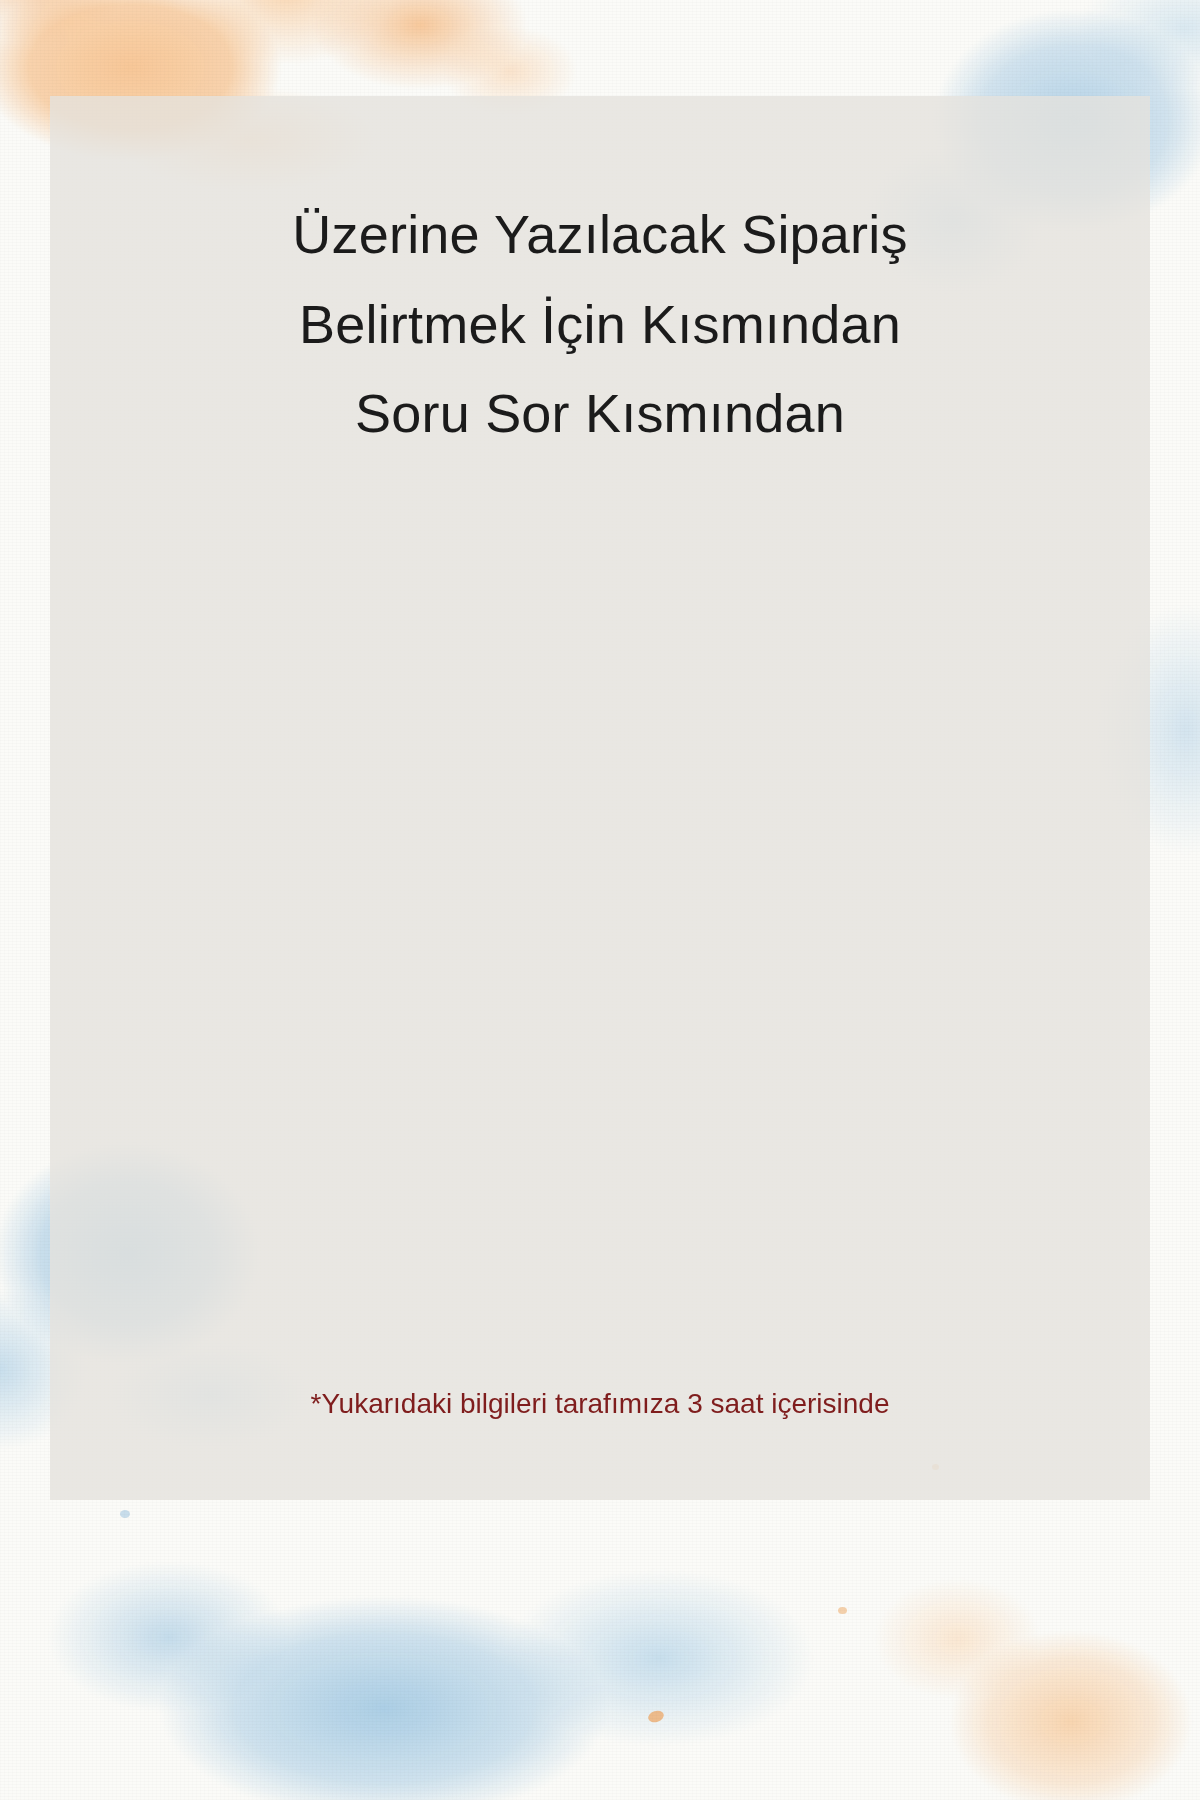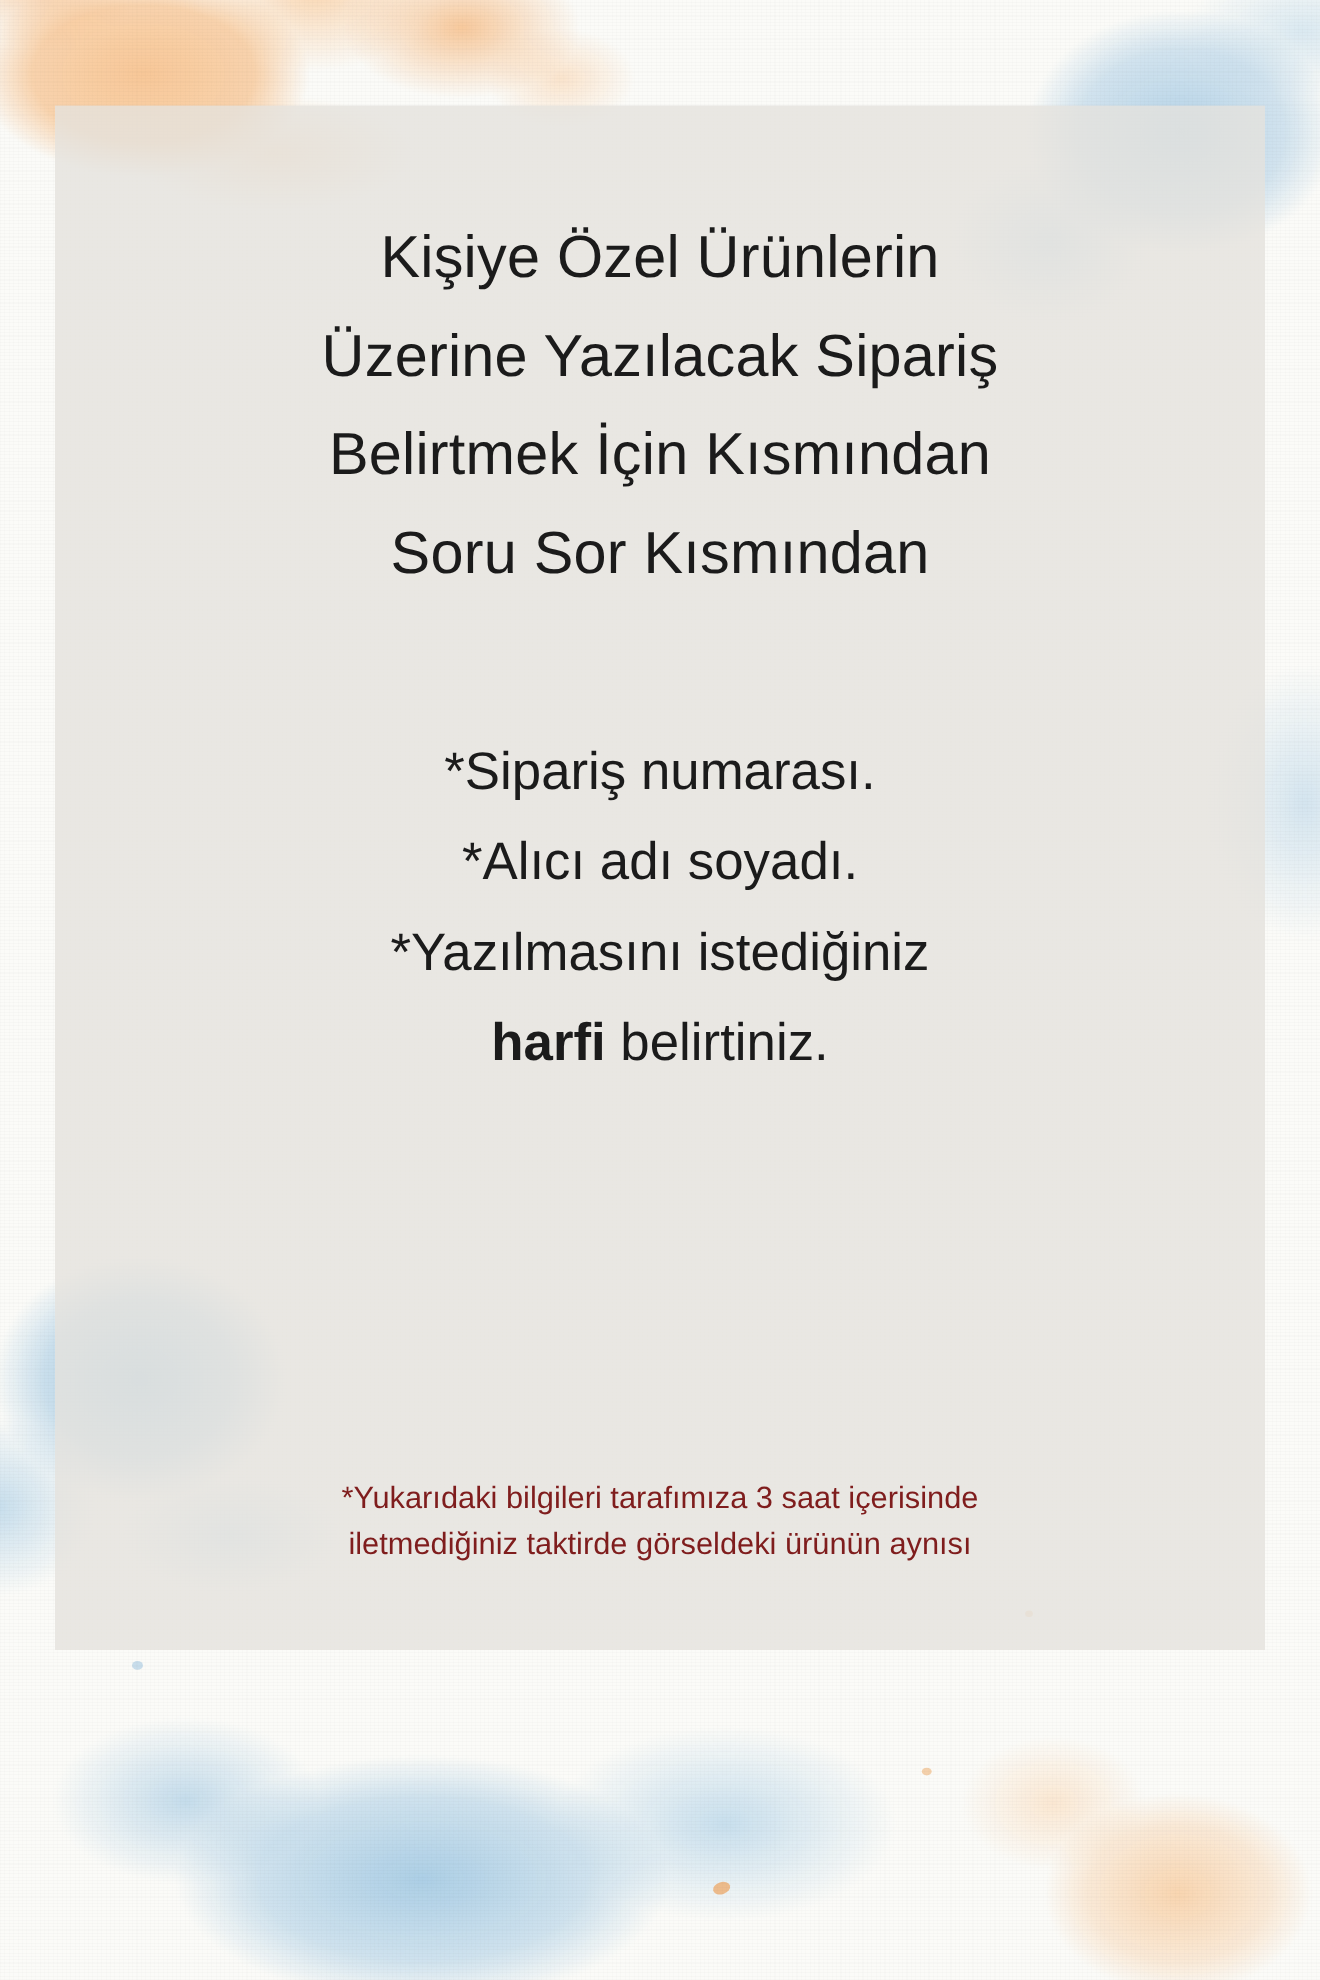--- a/index.html
+++ b/index.html
@@ -210,33 +210,25 @@
   <div class="speck speck-2"></div>
   <div class="speck speck-3"></div>
   <div class="speck speck-4"></div>
 
   <div class="paper-grain"></div>
 
   <div class="panel">
     <div class="content">
 
       <h1 class="heading">
-        <span class="line">Kişiye Özel Ürünlerin</span>
         <span class="line">Üzerine Yazılacak Sipariş</span>
         <span class="line">Belirtmek İçin Kısmından</span>
         <span class="line">Soru Sor Kısmından</span>
       </h1>
 
-      <ul class="bullets">
-        <li>*Sipariş numarası.</li>
-        <li>*Alıcı adı soyadı.</li>
-        <li>*Yazılmasını istediğiniz</li>
-        <li><span class="strong">harfi</span><span> belirtiniz.</span></li>
-      </ul>
 
       <p class="footnote">
         <span class="fline">*Yukarıdaki bilgileri tarafımıza 3 saat içerisinde</span>
-        <span class="fline">iletmediğiniz taktirde görseldeki ürünün aynısı</span>
       </p>
 
     </div>
   </div>
 </div>
 
 </body></html>

